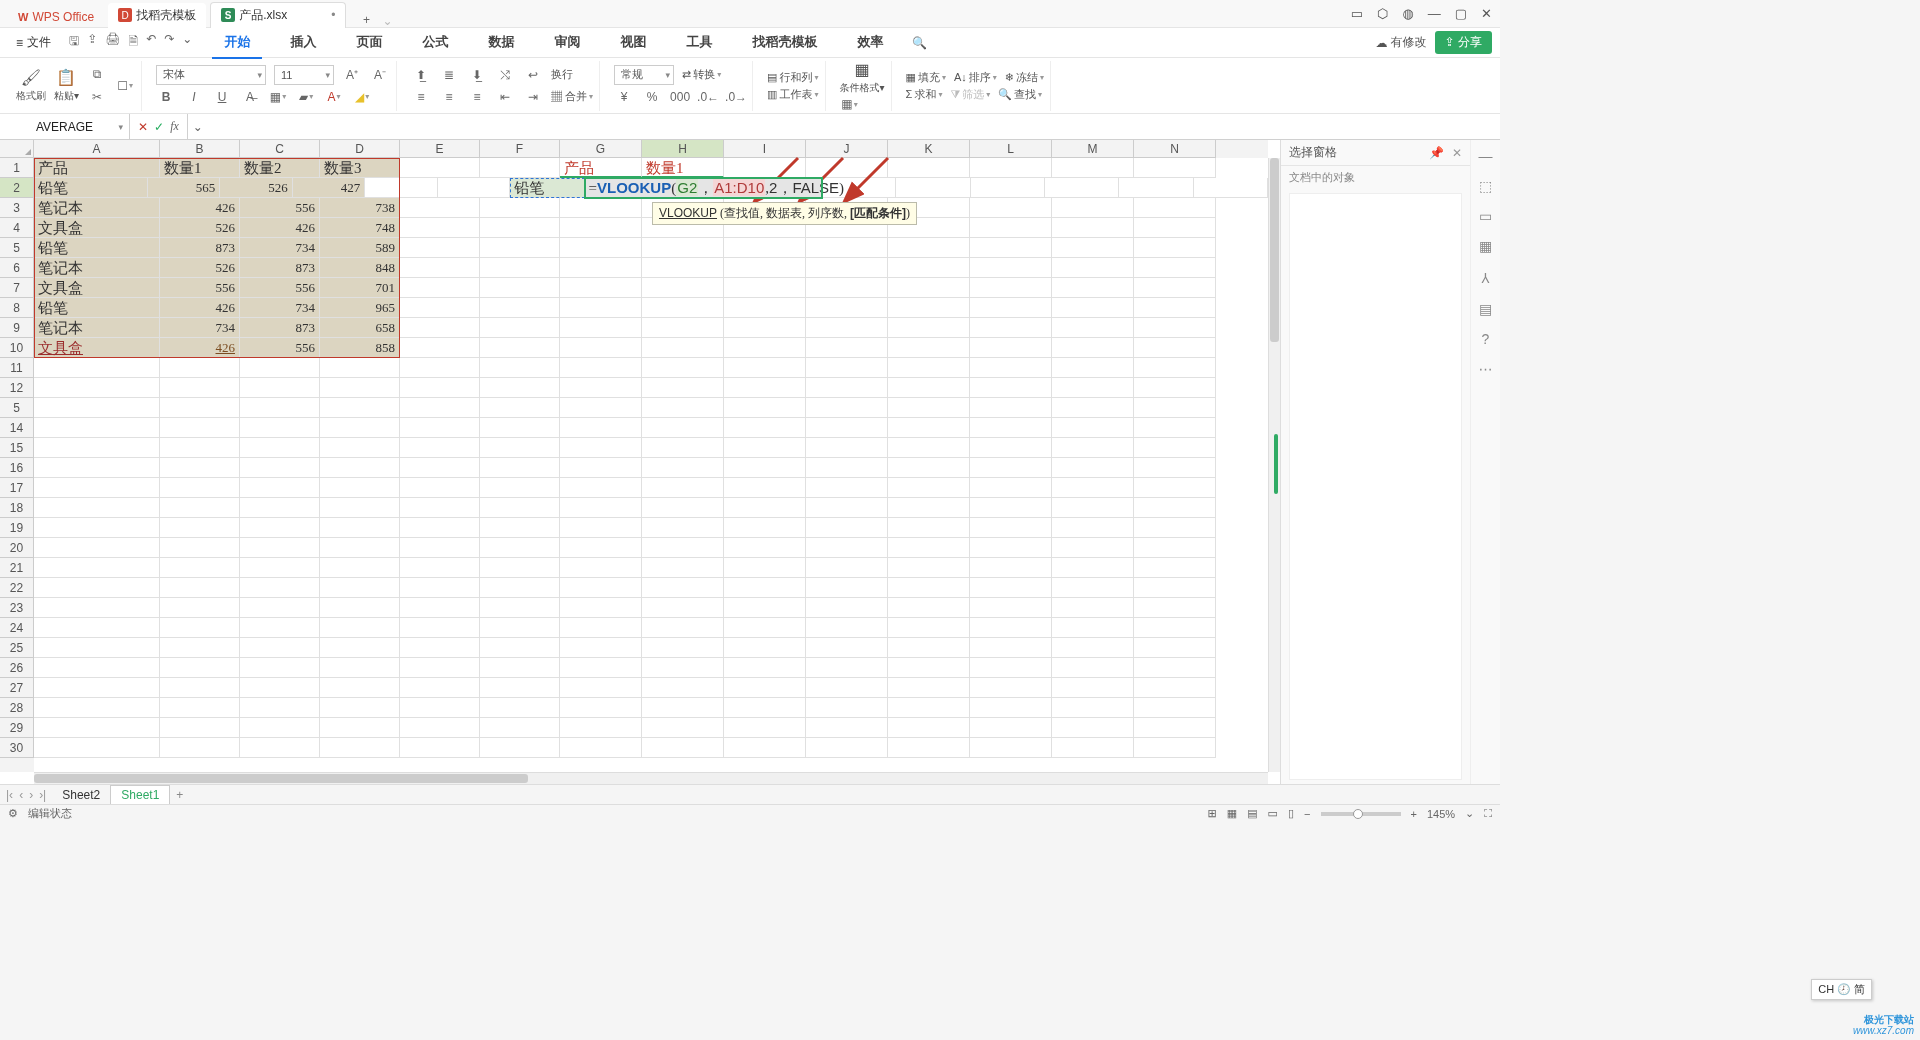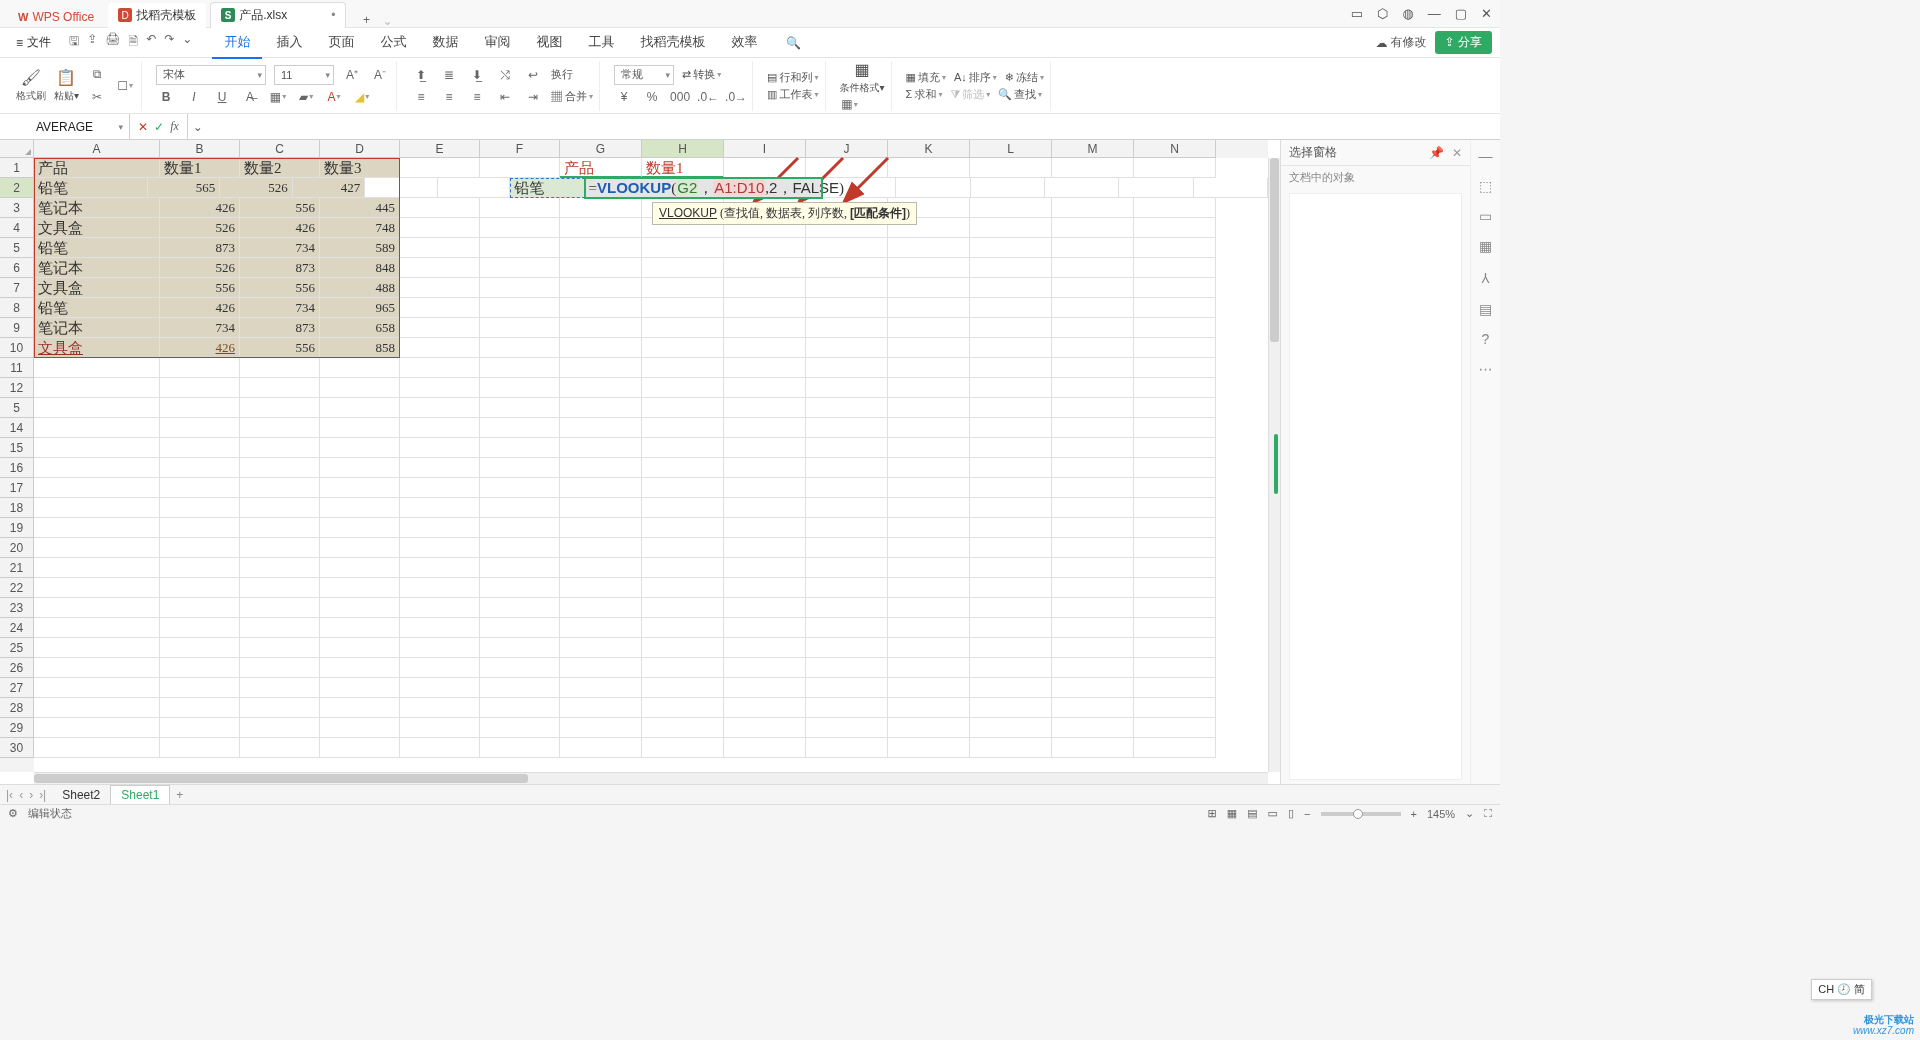--- a/index.html
+++ b/index.html
@@ -19,21 +19,21 @@
 .tab-add { width:16px; height:16px; color:#666; display:flex; align-items:center; justify-content:center; margin-left:8px; cursor:pointer; }
 .titlebar .win-ctrls { margin-left:auto; display:flex; gap:14px; align-items:center; color:#555; }
 .win-ctrls span { cursor:pointer; font-size:13px; }
 
 
 .menubar { height: 30px; background:#fff; display:flex; align-items:center; padding:0 8px; border-bottom:1px solid #e5e5e5; }
 .menubar .left { display:flex; align-items:center; gap:2px; }
 .menu-file { display:flex; align-items:center; gap:4px; padding:4px 8px; cursor:pointer; }
 .qa-icons { display:flex; gap:8px; padding:0 8px; color:#666; }
 .qa-icons span { cursor:pointer; }
-.menu-tabs { display:flex; gap:2px; margin-left:10px; }
+.menu-tabs { display:flex; gap:16px; margin-left:10px;font-weight:bold; }
 .menu-tab { padding:6px 12px; cursor:pointer; font-size:13px; color:#444; }
 .menu-tab.active { color:#1a73e8; border-bottom:2px solid #1a73e8; }
 .menubar .right { margin-left:auto; display:flex; align-items:center; gap:8px; }
 .cloud-badge { color:#555; font-size:12px; display:flex; align-items:center; gap:3px; }
 .share-btn { background:#2faa64; color:#fff; padding:3px 10px; border-radius:3px; font-size:12px; cursor:pointer; }
 
 
 .ribbon { height:56px; background:#fff; border-bottom:1px solid #e5e5e5; display:flex; align-items:center; padding:3px 10px; gap:8px; color:#555; }
 .ribbon-group { display:flex; flex-direction:column; gap:2px; padding:0 6px; border-right:1px solid #eee; height:50px; justify-content:center; }
 .ribbon-row { display:flex; align-items:center; gap:8px; }
@@ -411,21 +411,21 @@
             <div class="cell" style="width: 82px;"></div>
             <div class="cell" style="width: 82px;"></div>
             <div class="cell" style="width: 82px;"></div>
             <div class="cell" style="width: 82px;"></div>
             <div class="cell" style="width: 82px;"></div>
           </div>
           <div class="crow">
             <div class="cell tinted rA" style="width: 126px;"><span class="hdr-cn">笔记本</span></div>
             <div class="cell tinted rNum" style="width: 80px;">426</div>
             <div class="cell tinted rNum" style="width: 80px;">556</div>
-            <div class="cell tinted rNum" style="width: 80px;">445</div>
+            <div class="cell tinted rNum" style="width: 80px;">738</div>
             <div class="cell" style="width: 80px;"></div>
             <div class="cell" style="width: 80px;"></div>
             <div class="cell" style="width: 82px;"></div>
             <div class="cell" style="width: 82px;"></div>
             <div class="cell" style="width: 82px;"></div>
             <div class="cell" style="width: 82px;"></div>
             <div class="cell" style="width: 82px;"></div>
             <div class="cell" style="width: 82px;"></div>
             <div class="cell" style="width: 82px;"></div>
             <div class="cell" style="width: 82px;"></div>
@@ -475,21 +475,21 @@
             <div class="cell" style="width: 82px;"></div>
             <div class="cell" style="width: 82px;"></div>
             <div class="cell" style="width: 82px;"></div>
             <div class="cell" style="width: 82px;"></div>
             <div class="cell" style="width: 82px;"></div>
           </div>
           <div class="crow">
             <div class="cell tinted rA" style="width: 126px;"><span class="hdr-cn">文具盒</span></div>
             <div class="cell tinted rNum" style="width: 80px;">556</div>
             <div class="cell tinted rNum" style="width: 80px;">556</div>
-            <div class="cell tinted rNum" style="width: 80px;">488</div>
+            <div class="cell tinted rNum" style="width: 80px;">701</div>
             <div class="cell" style="width: 80px;"></div>
             <div class="cell" style="width: 80px;"></div>
             <div class="cell" style="width: 82px;"></div>
             <div class="cell" style="width: 82px;"></div>
             <div class="cell" style="width: 82px;"></div>
             <div class="cell" style="width: 82px;"></div>
             <div class="cell" style="width: 82px;"></div>
             <div class="cell" style="width: 82px;"></div>
             <div class="cell" style="width: 82px;"></div>
             <div class="cell" style="width: 82px;"></div>

